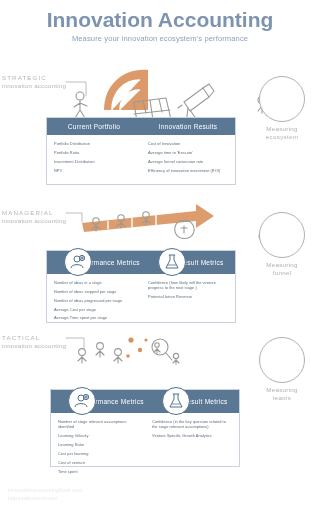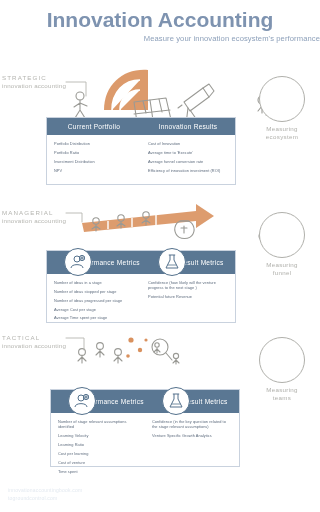--- a/index.html
+++ b/index.html
@@ -28,21 +28,20 @@
     color: #7e93b0;
     letter-spacing: 0px;
     line-height: 1.1;
     margin: 0;
   }
   .subtitle {
     font-size: 7.6px;
     color: #8da0ba;
     margin: 3px 0 0 0;
     letter-spacing: 0.1px;
-    text-align: right;
   }
 
   
   .stage-label {
     position: absolute;
     left: 2px;
     color: #b9b9b4;
     letter-spacing: 0.6px;
     line-height: 1.25;
   }

